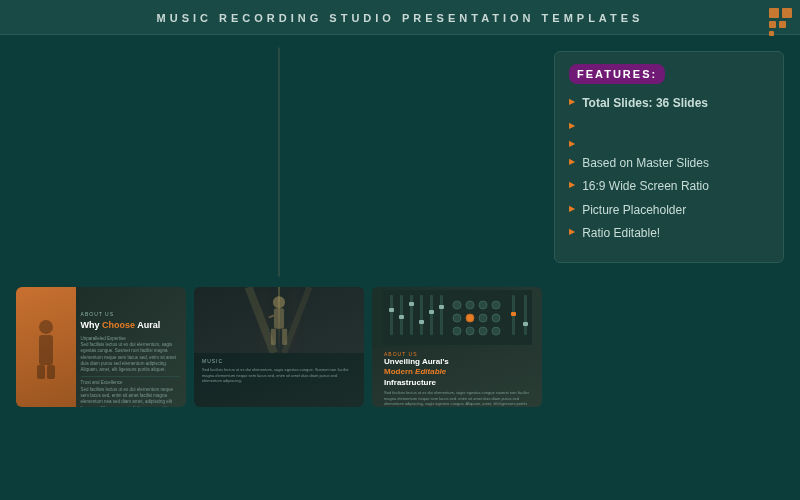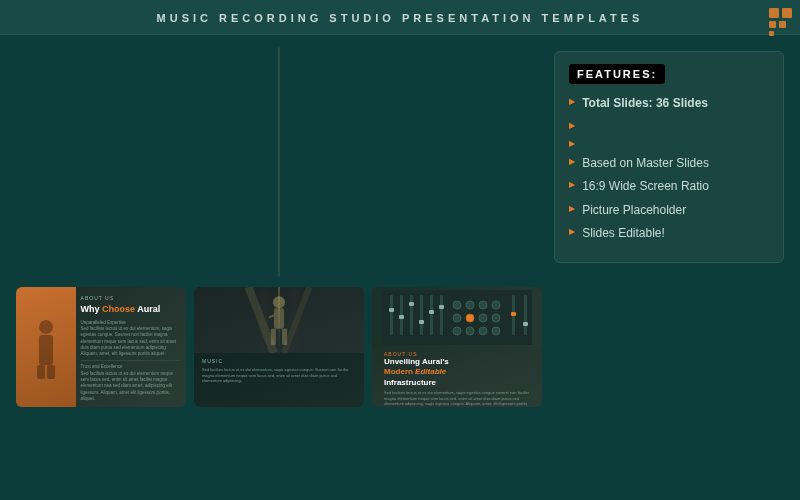--- a/index.html
+++ b/index.html
@@ -187,21 +187,21 @@
     .slide-1-img-placeholder {
       width: 100%; height: 100%;
       background: linear-gradient(160deg, #c87030 0%, #9a5520 100%);
       display: flex;
       align-items: center;
       justify-content: center;
     }
     .slide-1-content {
       position: absolute;
       left: 38%;
-      top: 8px;
+      top: 24px;
       right: 6px;
     }
     .slide-tag {
       color: #8ab0a8;
       font-size: 5px;
       letter-spacing: 1px;
       margin-bottom: 3px;
     }
     .slide-title {
       color: white;
@@ -334,27 +334,27 @@
     .deco-sq.tiny { width: 5px; height: 5px; }
 
     .features-box {
       background: #1a4540;
       border-radius: 6px;
       padding: 12px 14px;
       border: 1px solid #2a5a54;
     }
 
     .features-header {
-      background: #000000;
+      background: #701a75;
       color: white;
       font-size: 11px;
       font-weight: 700;
       letter-spacing: 2px;
       padding: 4px 8px;
-      border-radius: 3px;
+      border-radius: 8px;
       display: inline-block;
       margin-bottom: 12px;
     }
 
     .feature-item {
       display: flex;
       align-items: flex-start;
       gap: 7px;
       margin-bottom: 8px;
     }
@@ -555,18 +555,18 @@
       <div class="feature-item">
         <span class="feature-arrow">▶</span>
         <span class="feature-text">16:9 Wide Screen Ratio</span>
       </div>
       <div class="feature-item">
         <span class="feature-arrow">▶</span>
         <span class="feature-text">Picture Placeholder</span>
       </div>
       <div class="feature-item">
         <span class="feature-arrow">▶</span>
-        <span class="feature-text">Slides Editable!</span>
+        <span class="feature-text">Ratio Editable!</span>
       </div>
     </div>
   </div>
 
 </div>
 
 </body></html>

